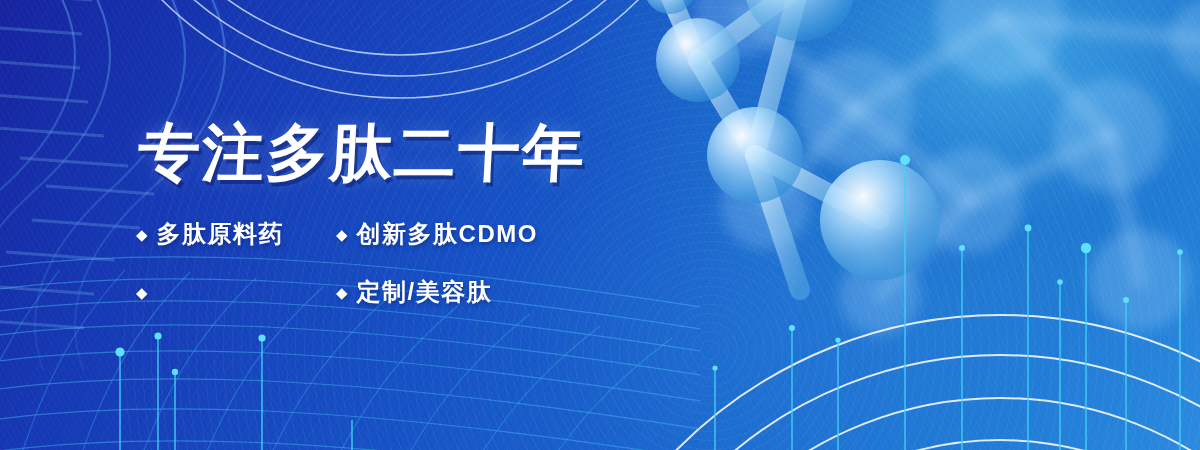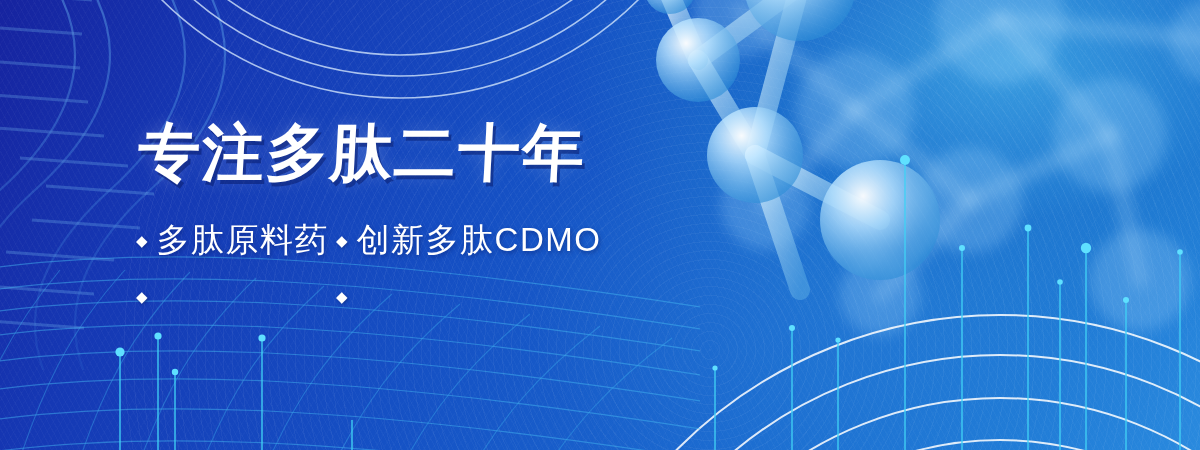--- a/index.html
+++ b/index.html
@@ -67,21 +67,21 @@
   }
 
   .bullets{position:absolute;left:136px;top:218px;width:470px;}
   .brow{display:flex;}
   .brow + .brow{margin-top:26px;}
   .bitem{display:flex;align-items:center;color:#fff;white-space:nowrap;
          text-shadow:1px 2px 4px rgba(7,30,110,.55);}
   .bitem.c1{width:200px;}
   .dia{font-size:15px;margin-right:9px;line-height:1;color:#fff;
        text-shadow:1px 1px 3px rgba(7,30,110,.6);}
-  .btxt{font-size:33px;font-weight:400;letter-spacing:1.5px;}
+  .btxt{font-size:24px;font-weight:700;letter-spacing:1.5px;}
 </style>
 </head>
 <body>
 
 <div class="banner">
 
   <div class="tex-diag"></div>
   <div class="tex-diag2"></div>
   <div class="ripple"></div>
 
@@ -268,18 +268,19 @@
           <span class="btxt">创新多肽CDMO</span>
         </div>
       </div>
 
       <div class="brow">
         <div class="bitem c1">
           <span class="dia">◆</span>
         </div>
         <div class="bitem">
           <span class="dia">◆</span>
+          <span class="btxt">定制/美容肽</span>
         </div>
       </div>
 
     </div>
   </div>
 </div>
 
 </body></html>

